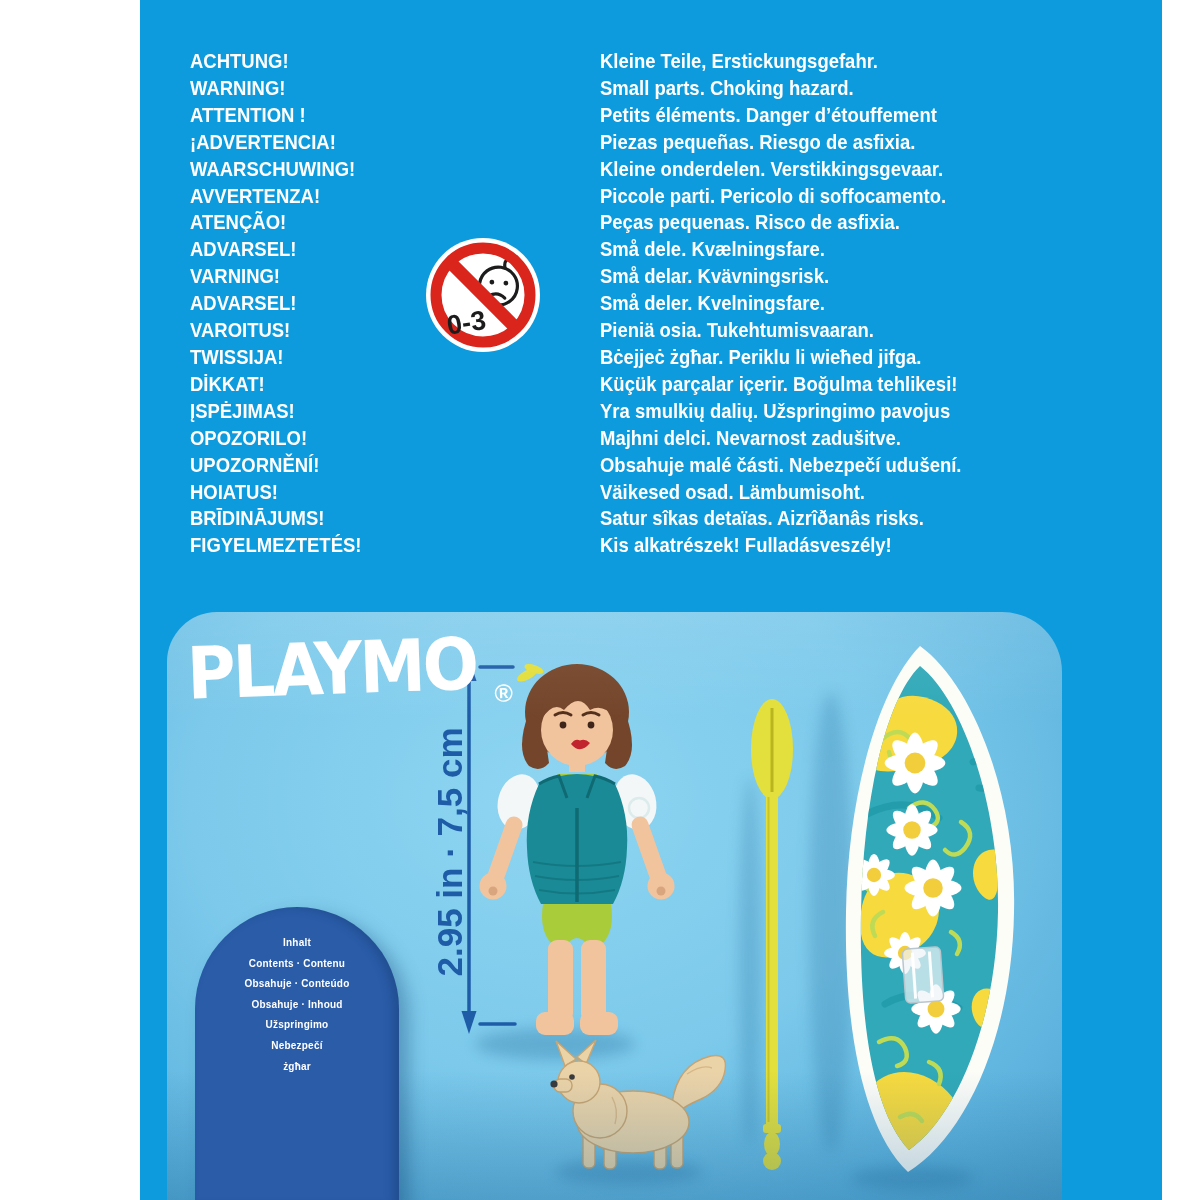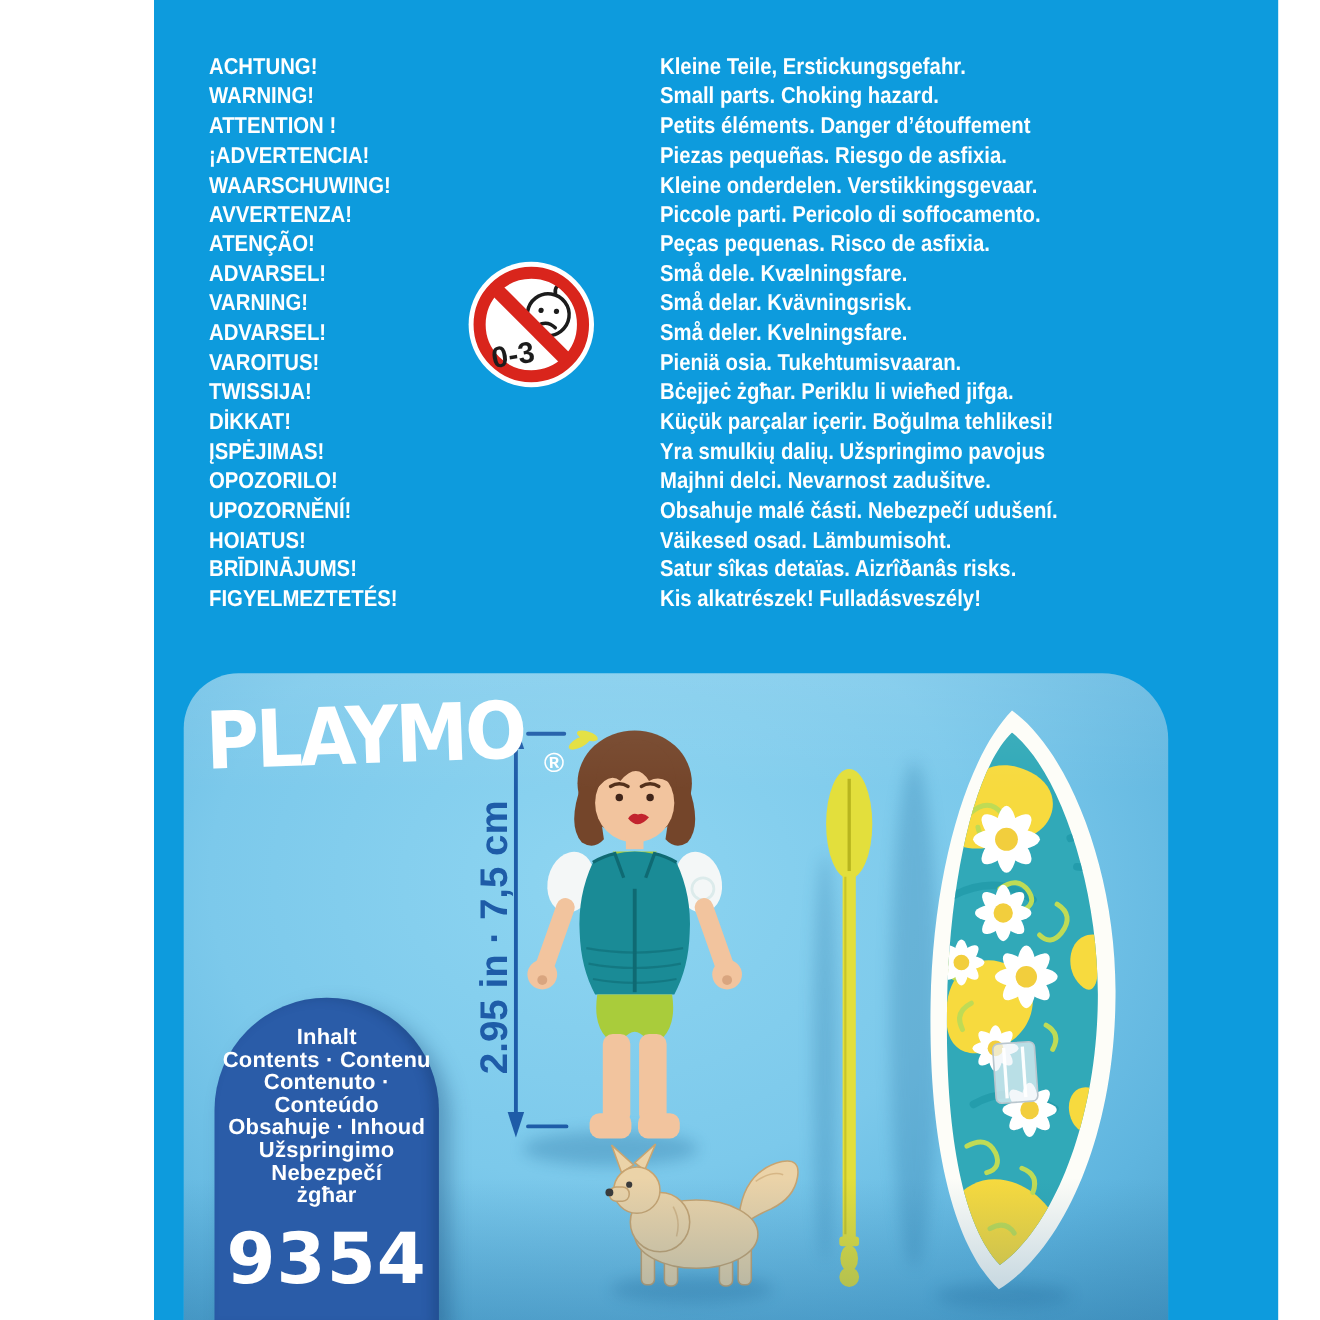--- a/index.html
+++ b/index.html
@@ -34,21 +34,21 @@
   .logo-reg{display:inline-block;font-size:25px;font-weight:bold;transform:translate(-8px,14px);}
   
   .measure-label{position:absolute;left:283px;top:240px;z-index:3;white-space:nowrap;
              transform:translate(-50%,-50%) rotate(-90deg);
              color:var(--measure-blue,#1e5ca8);font-weight:bold;font-size:35px;}
   
   .badge{position:absolute;left:28px;top:295px;width:204px;height:300px;z-index:4;
          border-radius:102px 102px 0 0;background:var(--badge-blue,#2a5ca8);
          box-shadow:10px 8px 18px rgba(15,60,110,.35), inset -6px 0 10px rgba(10,40,80,.25);
          color:#fff;text-align:center;padding-top:26px;box-sizing:border-box;}
-  .badge-line{font-size:20px;line-height:20.6px;font-weight:bold;letter-spacing:.2px;}
+  .badge-line{font-size:10px;line-height:20.6px;font-weight:bold;letter-spacing:.2px;}
   .badge-number{font-family:"DejaVu Sans","Liberation Sans",sans-serif;
                 font-size:64px;font-weight:bold;margin-top:10px;letter-spacing:1px;}
   
   .f-skin{fill:var(--skin,#f2c49e);} .f-hair{fill:var(--hair-brown,#74452a);}
   .f-vest{fill:var(--vest-teal,#1a8b96);} .f-lime{fill:var(--lime-green,#a9cc3b);}
   .f-sleeve{fill:#f4f7f7;} .f-cream{fill:var(--dog-cream,#ebd3a8);}
   .f-yellow{fill:var(--paddle-yellow,#e3df3c);} .f-boardw{fill:var(--board-white,#fdfdf8);}
   .f-bteal{fill:var(--board-teal,#31a9b8);} .f-byellow{fill:var(--board-yellow,#f7da3e);}
   .shadow{fill:#256f9e;}
   .measure-mark{stroke:var(--measure-blue,#1e5ca8);}
@@ -257,23 +257,22 @@
             <line x1="764" y1="340" x2="764" y2="386" stroke="rgba(255,255,255,.95)" stroke-width="3"></line>
           </g>
         </g>
       </svg>
 
       <div class="measure-label">2.95 in · 7,5 cm</div>
 
       <div class="badge">
         <div class="badge-line">Inhalt</div>
         <div class="badge-line">Contents · Contenu</div>
-        <div class="badge-line">Contenuto · Conteúdo</div>
+        <div class="badge-line">Obsahuje · Conteúdo</div>
         <div class="badge-line">Obsahuje · Inhoud</div>
         <div class="badge-line">Užspringimo</div>
         <div class="badge-line">Nebezpečí</div>
         <div class="badge-line">żgħar</div>
-        <div class="badge-number">9354</div>
       </div>
 
     </div>
   </div>
 </div>
 
 </body></html>

